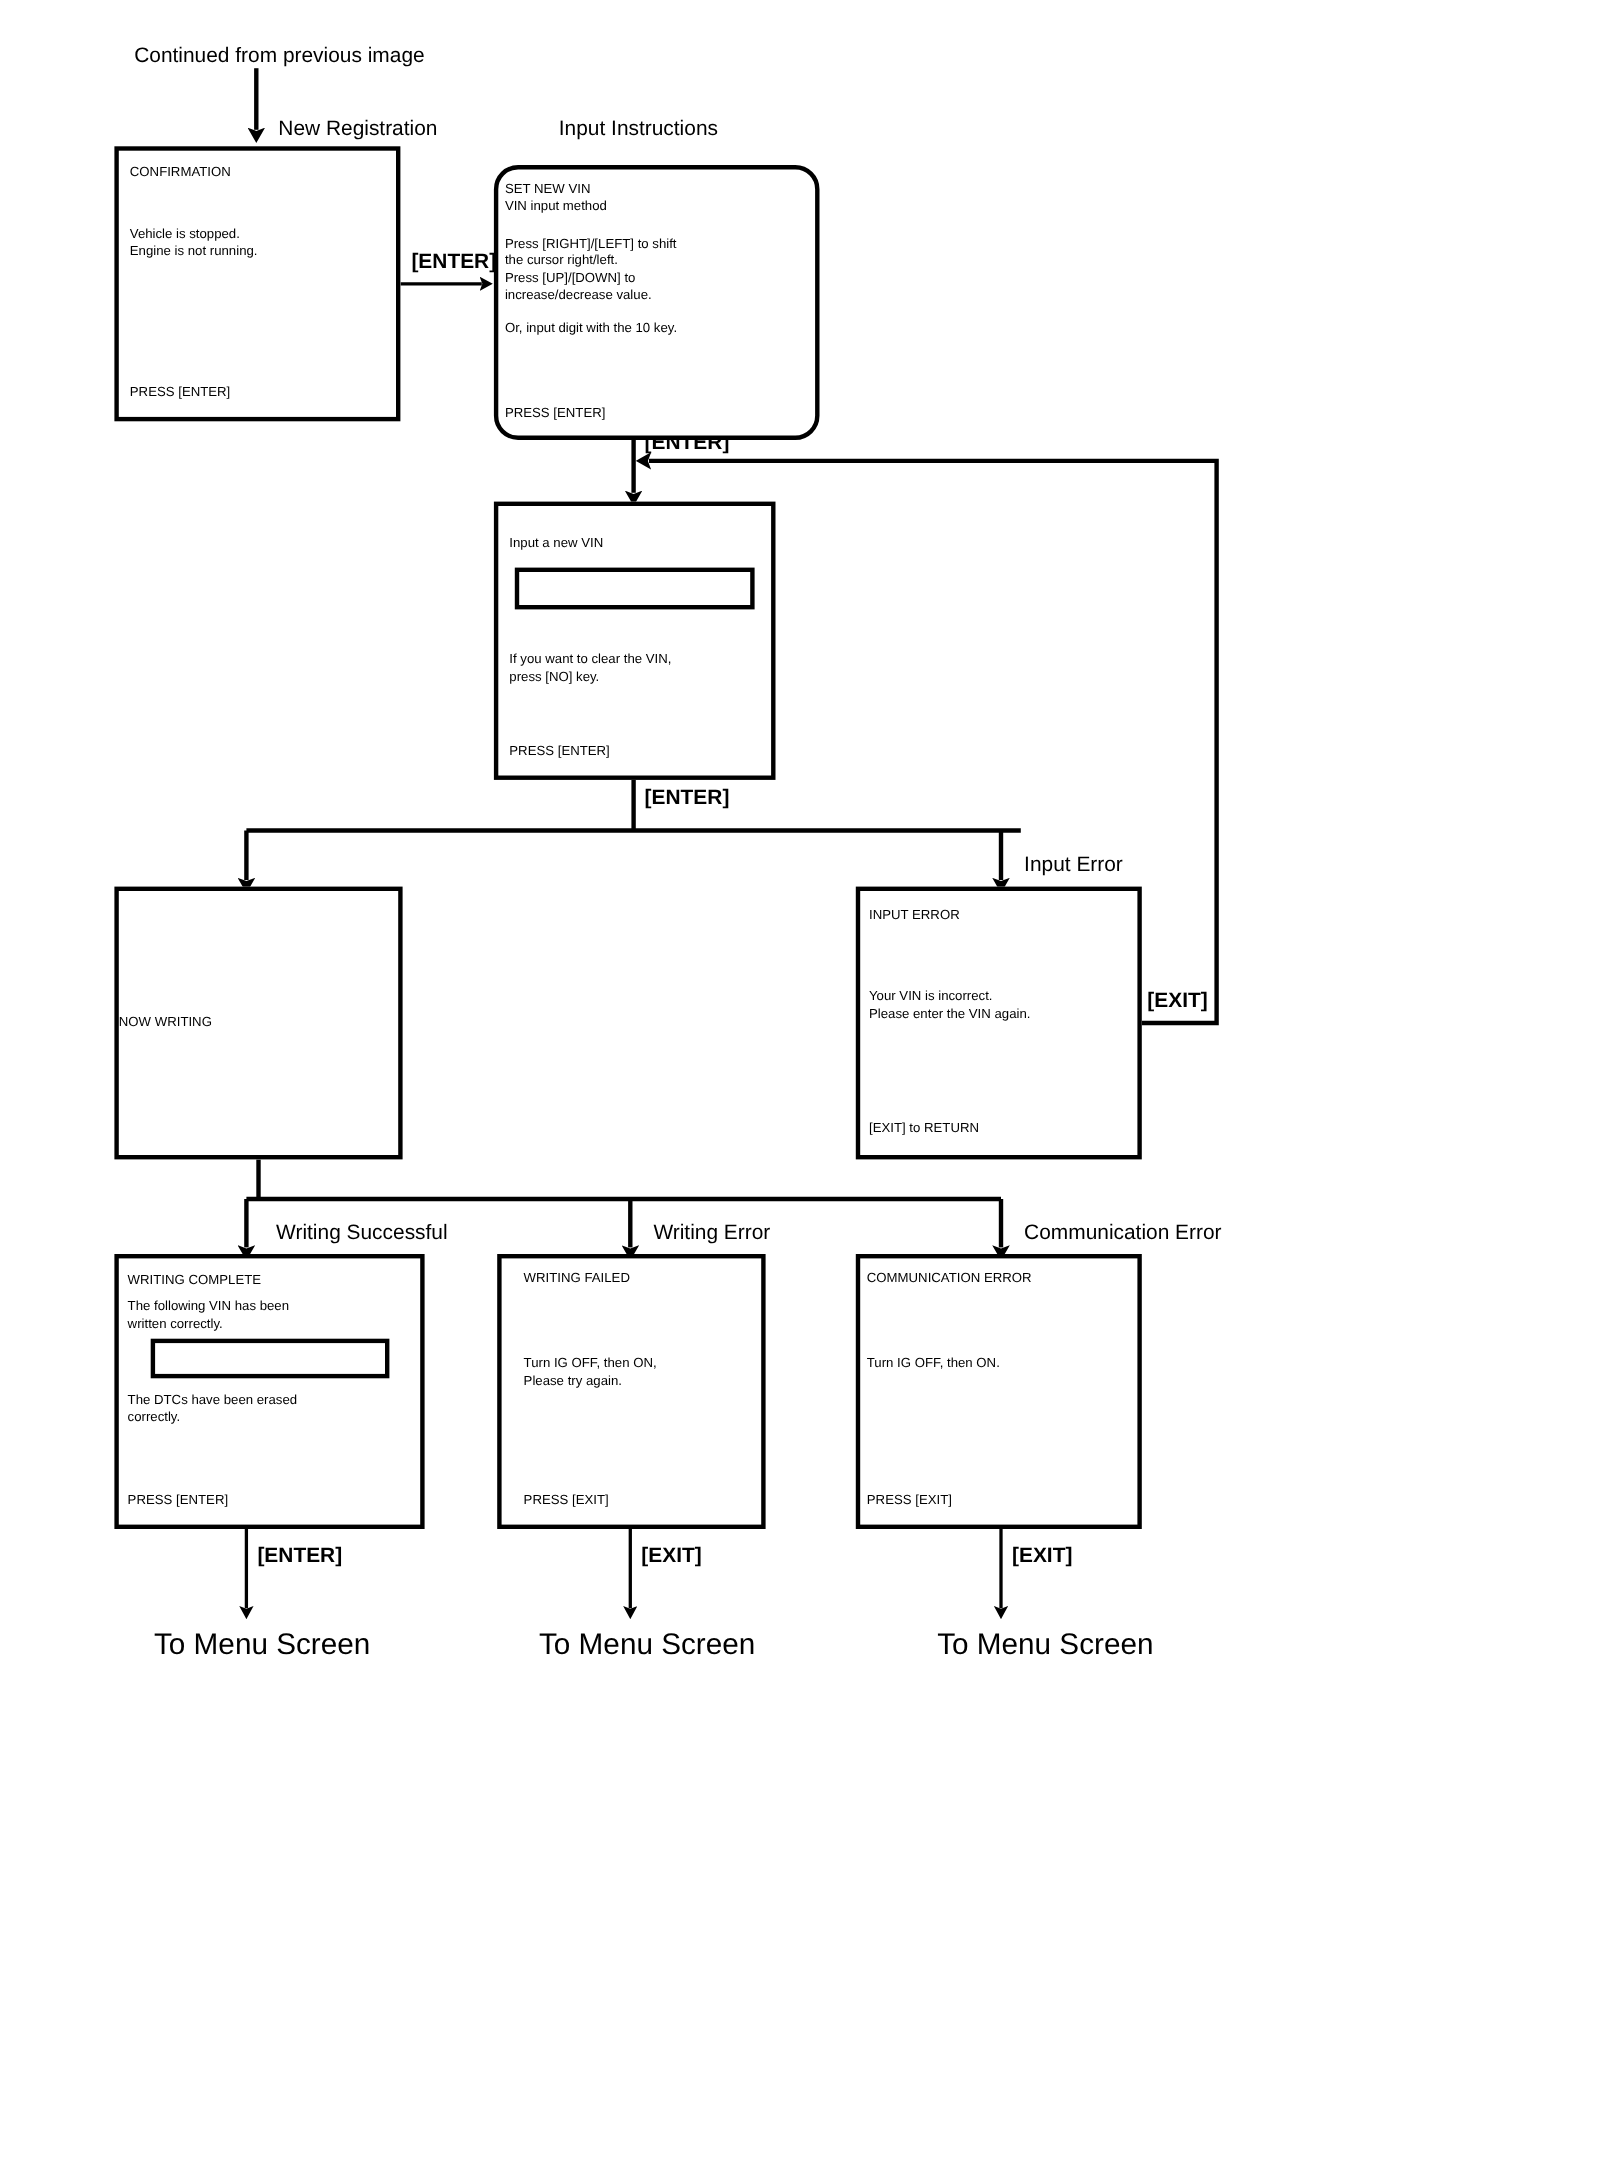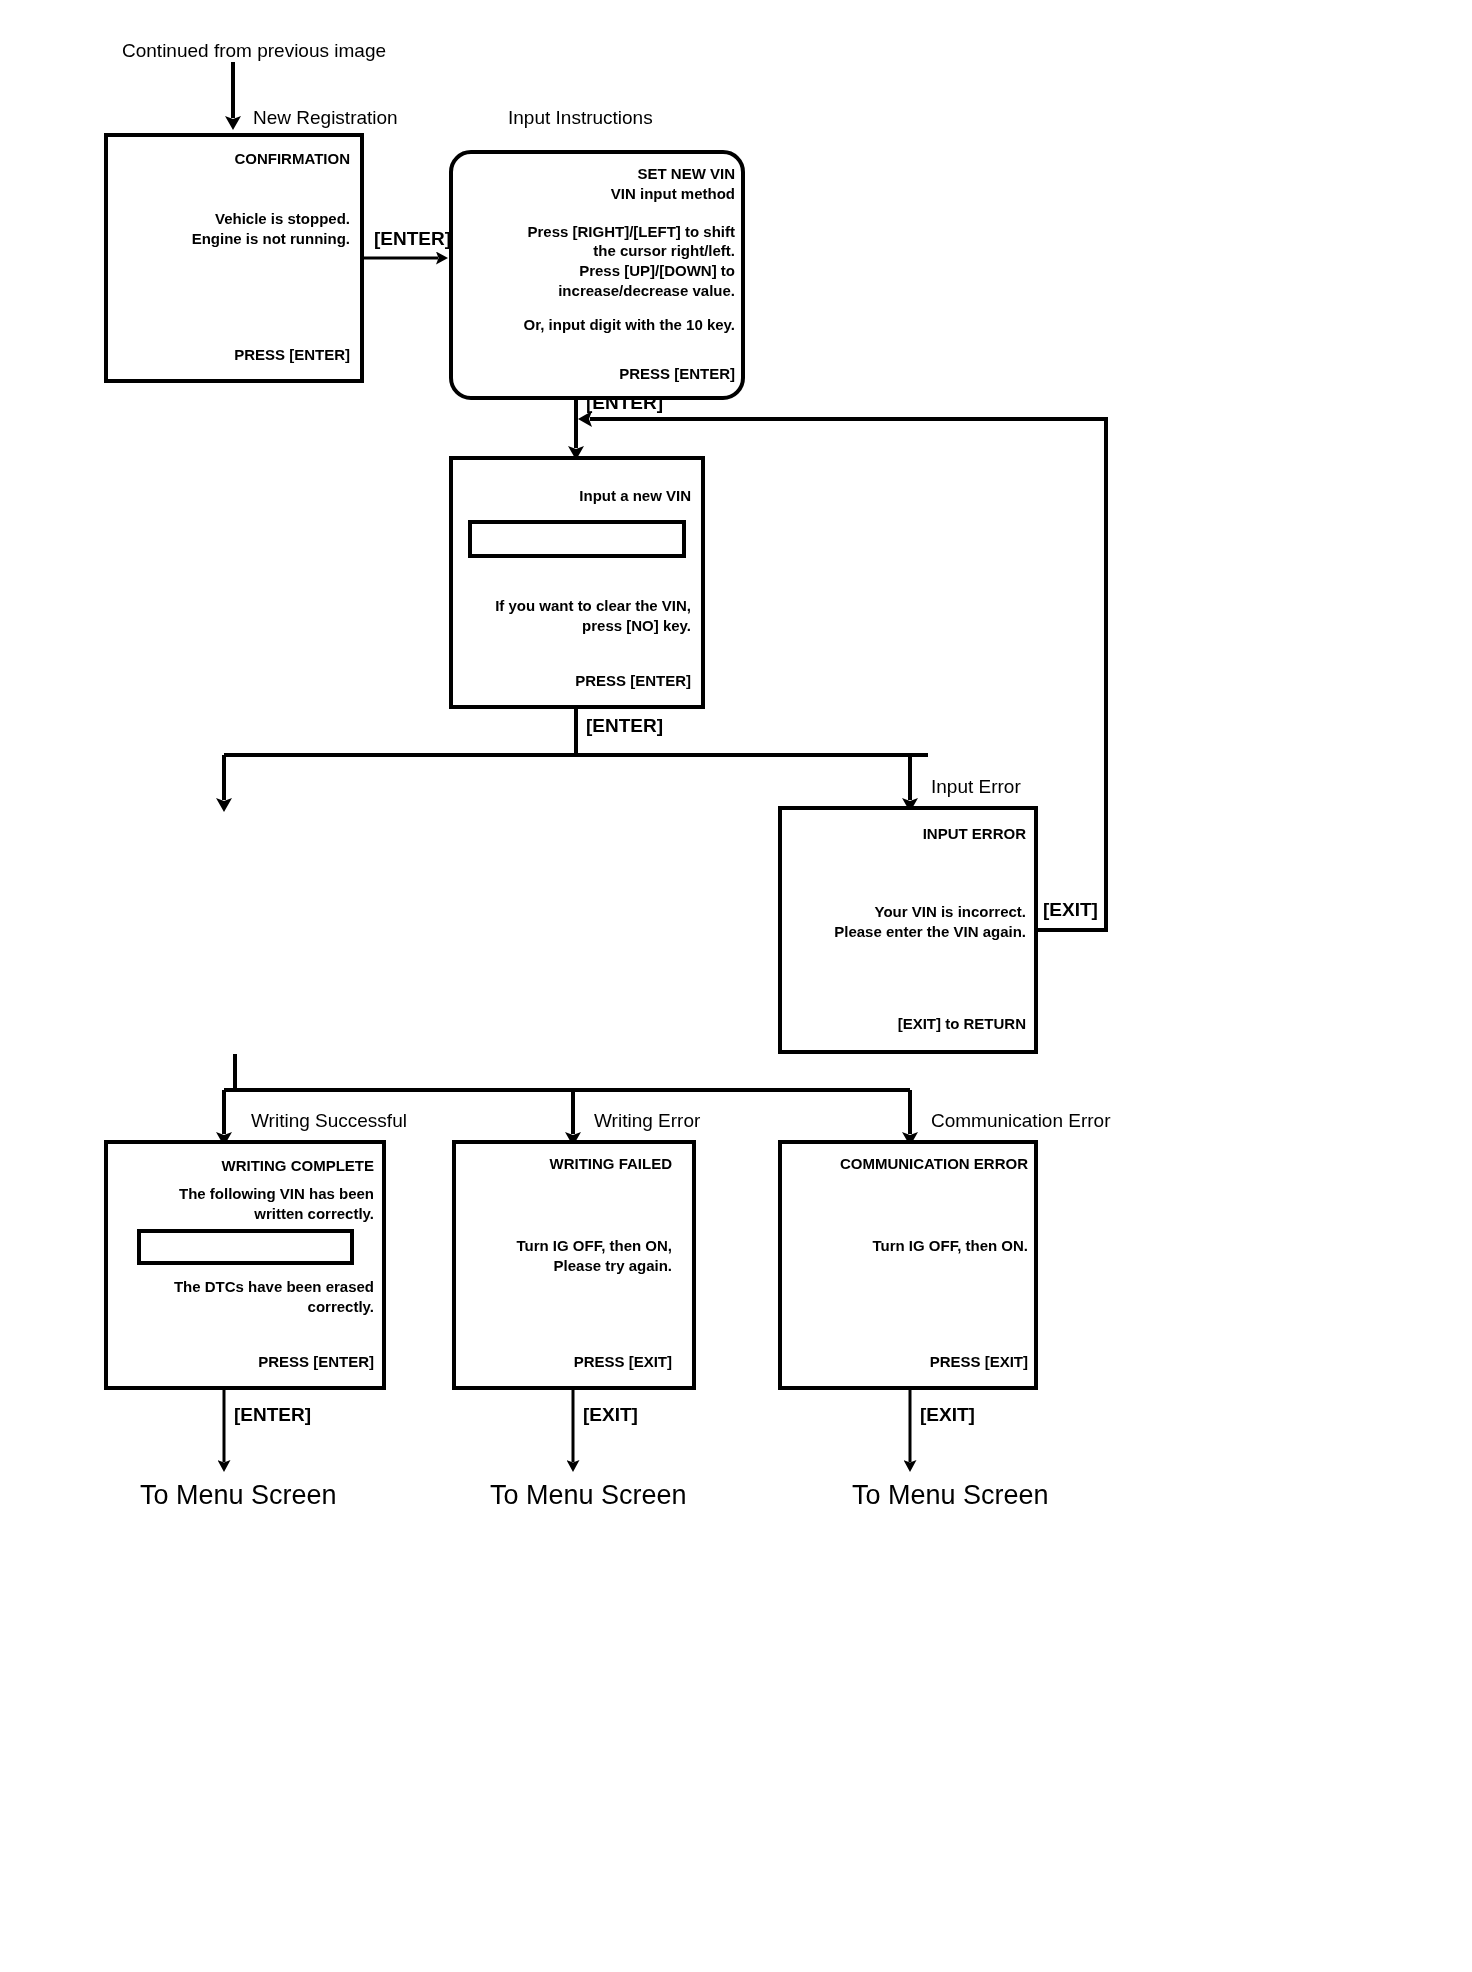--- a/index.html
+++ b/index.html
@@ -17,24 +17,24 @@
   .node{
     position:absolute;
     background:#fff;
     border:4px solid #000;
     box-sizing:border-box;
     display:flex;
     flex-direction:column;
     align-items:center;
   }
   .node .t{
-    font-weight:bold;
-    font-size:15px;
+    font-weight:normal;
+    font-size:12px;
     line-height:1.32;
-    text-align:right;
+    text-align:left;
     width:100%;
   }
   .spacer{flex:1 1 auto;}
 
   
   .vinfield{
     border:4px solid #000;
     background:#fff;
     box-sizing:border-box;
   }
@@ -152,20 +152,23 @@
     <div class="vinfield" style="width:218px;height:38px;">
       <div class="t" style="font-size:15px;line-height:30px;"></div>
     </div>
     <div style="height:38px;"></div>
     <div class="t">If you want to clear the VIN,</div>
     <div class="t">press [NO] key.</div>
     <div class="spacer"></div>
     <div class="t">PRESS [ENTER]</div>
   </div>
 
+  <div class="node" style="left:104px;top:806px;width:262px;height:248px;justify-content:center;">
+    <div class="t">NOW WRITING</div>
+  </div>
 
   <div class="node" style="left:778px;top:806px;width:260px;height:248px;padding:14px 8px 16px;">
     <div class="t">INPUT ERROR</div>
     <div style="height:58px;"></div>
     <div class="t">Your VIN is incorrect.</div>
     <div class="t">Please enter the VIN again.</div>
     <div class="spacer"></div>
     <div class="t">[EXIT] to RETURN</div>
   </div>
 

